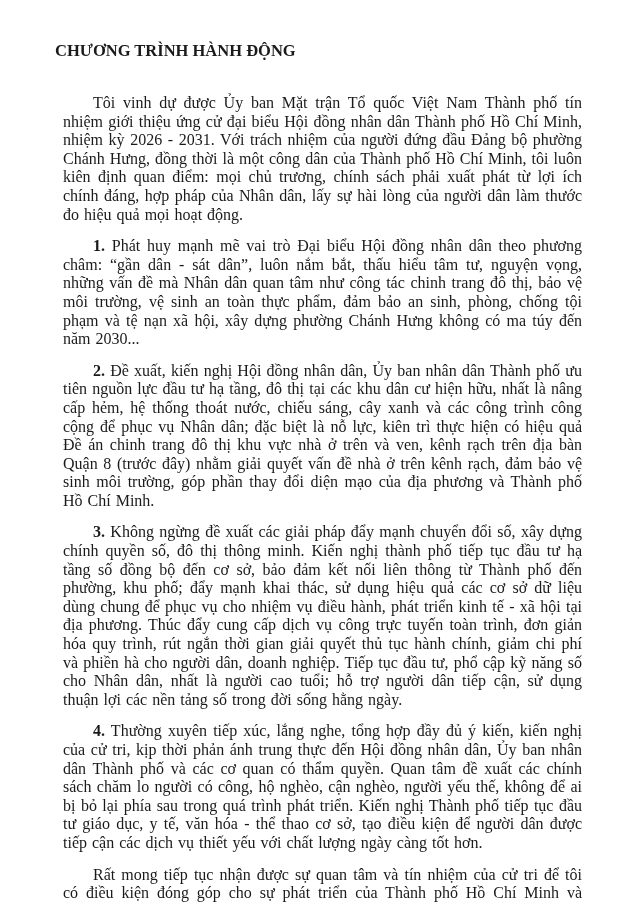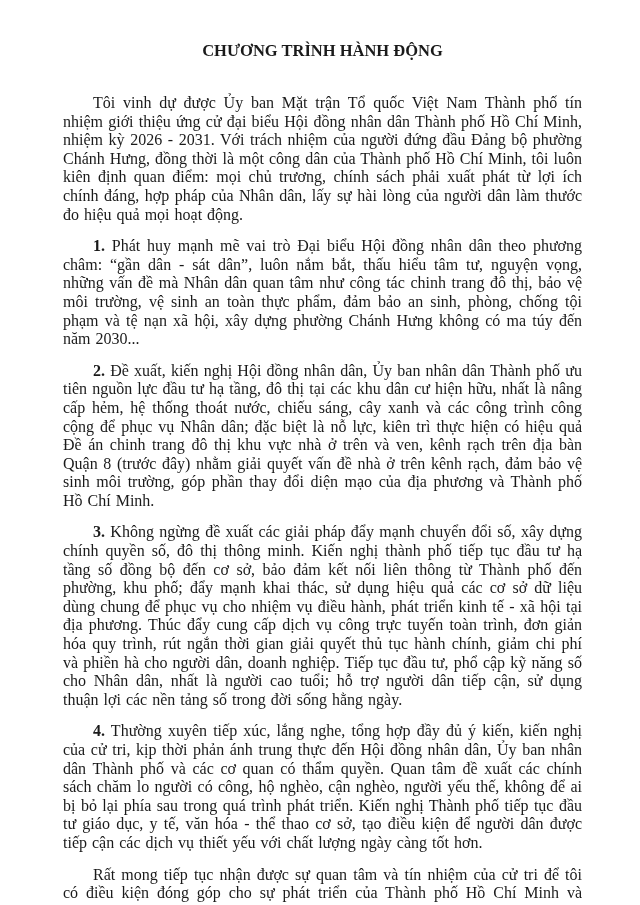--- a/index.html
+++ b/index.html
@@ -12,21 +12,20 @@
     width: 640px;
     height: 905px;
     box-sizing: border-box;
     background: #ffffff;
     color: #1a1a1a;
     padding: 36px 50px 0 55px;
     overflow: hidden;
     font-family: "Liberation Serif", "DejaVu Serif", serif;
   }
   .doc-title {
-    text-align: center;
     font-weight: bold;
     font-size: 16.5px;
     line-height: 29px;
     margin: 0 0 24px 0;
   }
   .para {
     margin: 8px;
     padding-top: 5px;
     font-size: 16px;
     line-height: 18.6px;

